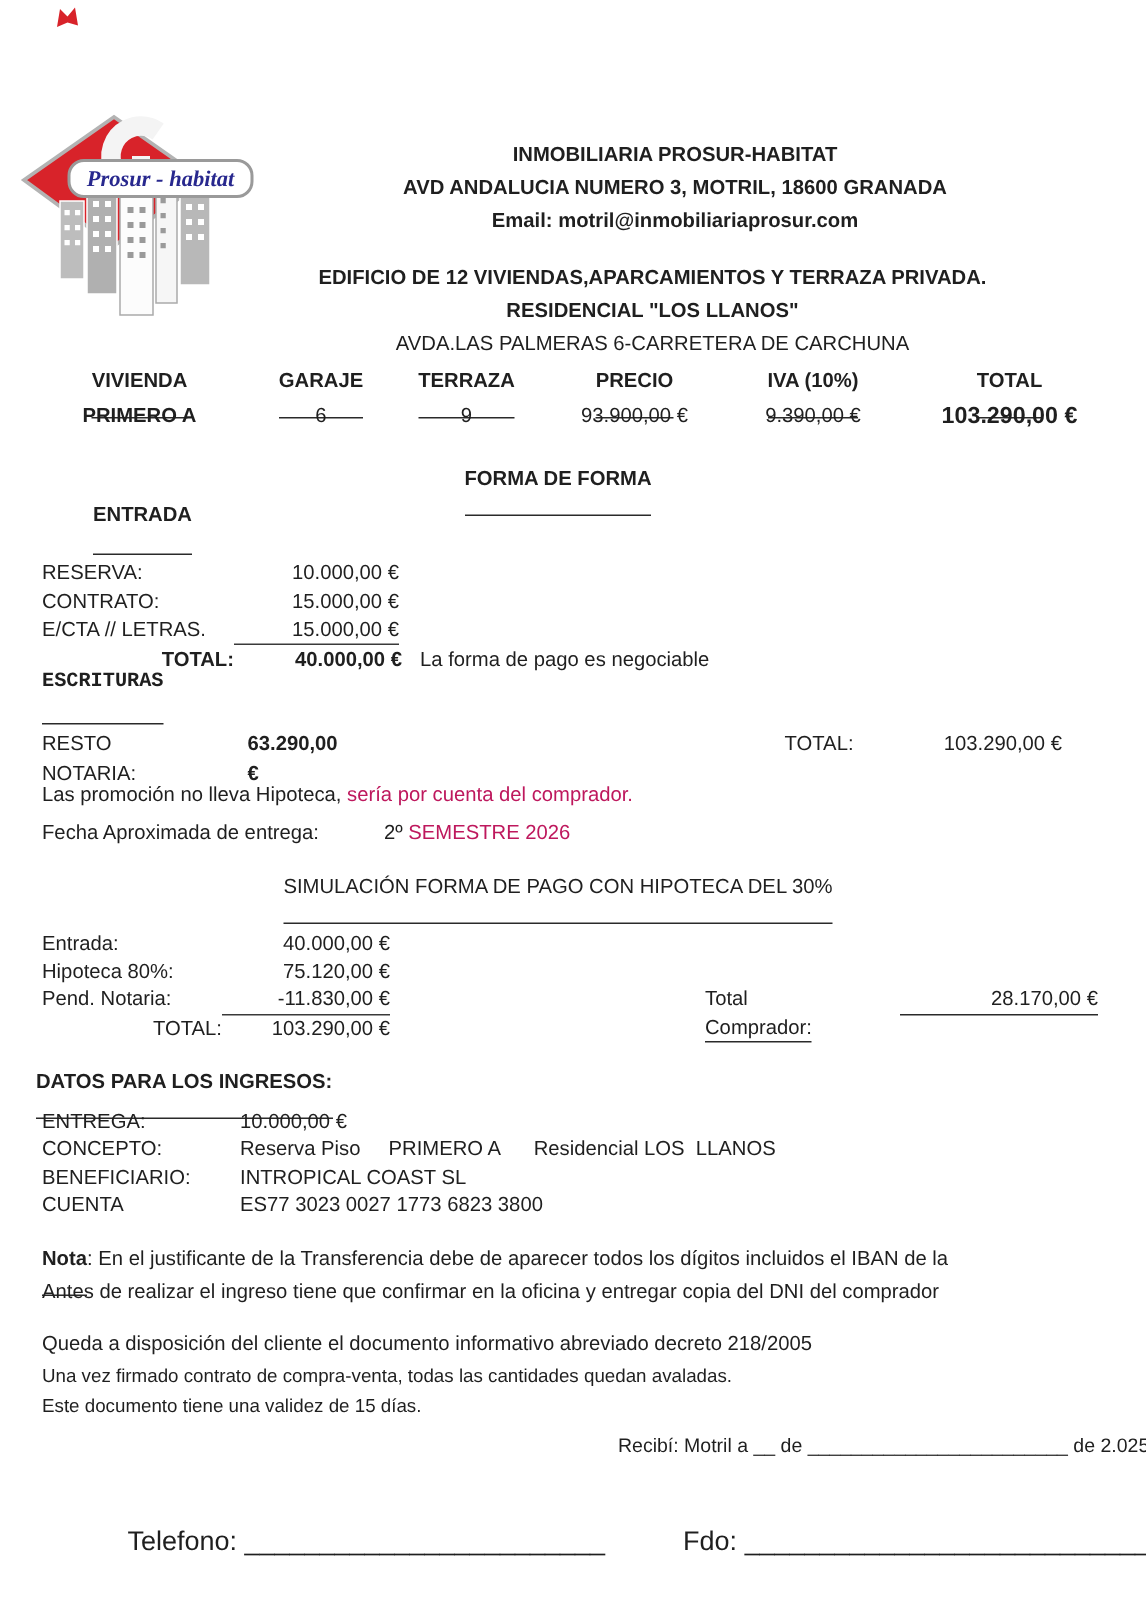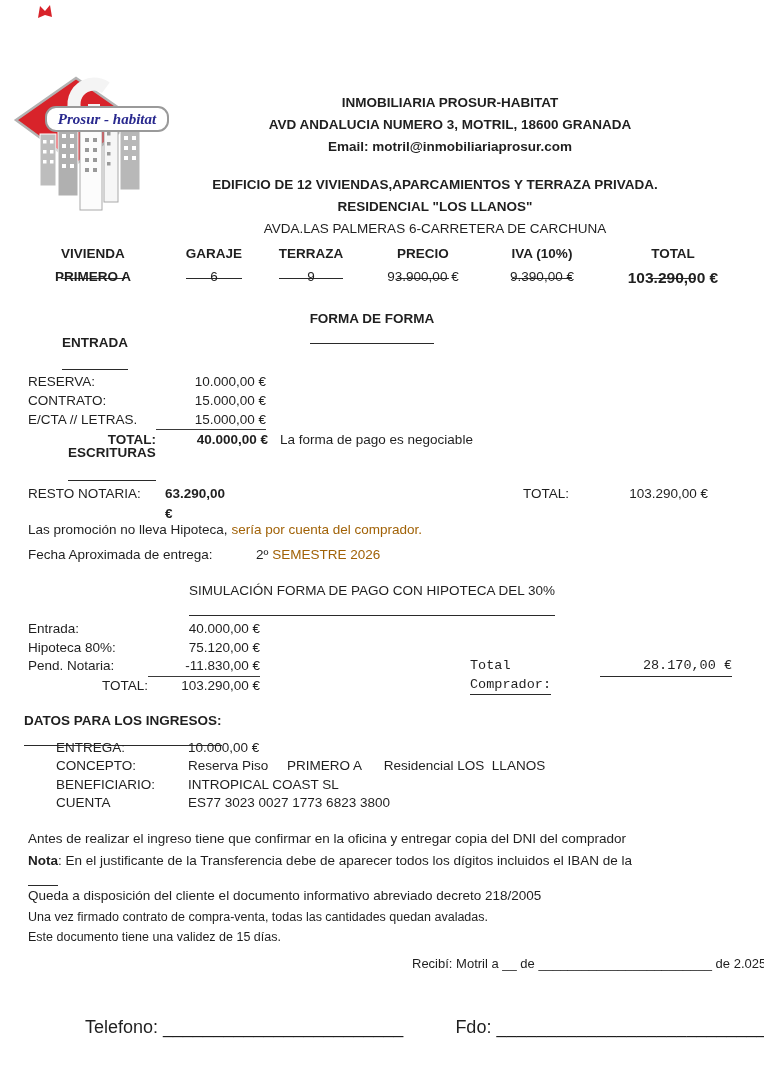--- a/index.html
+++ b/index.html
@@ -1,21 +1,21 @@
 <!DOCTYPE html>
 <html><head>
 <meta charset="utf-8">
 <style>
   html,body{margin:0;padding:0;background:#fff;}
   .page{position:relative;width:764px;height:1080px;background:#ffffff;overflow:hidden;
         font-family:"Liberation Sans","DejaVu Sans",sans-serif;color:#1f1f1f;font-size:13.5px;}
   .abs{position:absolute;}
   .b{font-weight:bold;}
   .u{border-bottom:1.6px solid #2a2a2a;padding-bottom:17px;}
-  .faded{color:#a16207;}
+  .faded{color:#be185d;}
   .small{font-size:12.5px;}
 
   .corner-mark{position:absolute;left:36px;top:4px;}
 
   .logo{left:12px;top:74px;width:180px;height:148px;}
 
   .hdr{left:230px;top:92px;width:440px;text-align:center;font-weight:bold;line-height:22px;}
   .proj{left:90px;top:174px;width:690px;text-align:center;line-height:22px;}
 
   .ptable{left:18px;top:246px;width:728px;display:grid;
@@ -27,44 +27,44 @@
   .block-entrada{left:28px;top:333px;line-height:19px;}
   .block-entrada .sec-title{margin-left:34px;margin-bottom:2px;display:inline-block;}
   .row{display:flex;}
   .lbl{width:128px;}
   .amt{width:110px;text-align:right;}
   .amt.sum-line{border-bottom:1.8px solid #3a3a3a;}
   .lbl.tot{text-align:right;font-weight:bold;padding-right:2px;}
   .note-after{margin-left:12px;}
 
   .block-escr{left:28px;top:443px;line-height:20px;}
-  .block-escr .sec-title{margin-left:40px;display:inline-block;margin-bottom:3px;}
+  .block-escr .sec-title{display:inline-block;margin-bottom:3px;font-family:Liberation Mono, monospace;}
   .esc-row{position:relative;height:20px;}
   .esc-row .e-lbl{position:absolute;left:0;}
   .esc-row .e-val{position:absolute;left:137px;font-weight:bold;}
   .esc-row .e-tlbl{position:absolute;left:495px;}
   .esc-row .e-tval{position:absolute;left:580px;width:100px;text-align:right;}
 
   .block-hipo{left:28px;top:517px;line-height:25px;}
   .fecha-lbl{display:inline-block;width:228px;}
 
   .sim-title{left:0;top:583px;width:744px;text-align:center;}
 
   .block-sim{left:28px;top:620px;line-height:18.5px;}
   .block-sim .lbl{width:120px;}
   .block-sim .amt{width:112px;}
   .block-sim .lbl.tot2{text-align:right;font-weight:normal;}
   .comp-row{position:relative;}
   .comp-lbl{position:absolute;left:442px;top:0;}
   .comp-val{position:absolute;left:572px;top:0;width:132px;text-align:right;}
-  .u2{border-bottom:1.4px solid #2a2a2a;font-family:Liberation Mono, monospace;}
+  .u2{border-bottom:1.4px solid #2a2a2a;}
 
   .block-ing{left:24px;top:712px;line-height:18.5px;}
   .block-ing .rows{margin-top:8px;margin-left:4px;}
-  .block-ing .lbl{width:132px;margin-left:28px;}
+  .block-ing .lbl{width:132px;}
   .val{white-space:pre;}
 
   .block-nota{left:28px;top:828px;line-height:22px;}
   .block-foot{left:28px;top:886px;line-height:20.5px;}
   .recibi{left:412px;top:956px;white-space:nowrap;font-size:13px;}
   .contact{left:85px;top:1017px;white-space:nowrap;font-size:18px;}
   .contact .gap{display:inline-block;width:42px;}
 </style>
 </head>
 <body>
@@ -244,24 +244,24 @@
         <span class="val">INTROPICAL COAST SL</span>
       </div>
       <div class="row">
         <span class="lbl">CUENTA</span>
         <span class="val">ES77 3023 0027 1773 6823 3800</span>
       </div>
     </div>
   </div>
 
   <div class="abs block-nota">
-    <div>Antes de realizar el ingreso tiene que confirmar en la oficina y entregar copia del DNI del comprador</div>
     <div>
       <span class="b u">Nota</span><span>: En el justificante de la Transferencia debe de aparecer todos los dígitos incluidos el IBAN de la</span>
     </div>
+    <div>Antes de realizar el ingreso tiene que confirmar en la oficina y entregar copia del DNI del comprador</div>
   </div>
 
   <div class="abs block-foot">
     <div>Queda a disposición del cliente el documento informativo abreviado decreto 218/2005</div>
     <div class="small">Una vez firmado contrato de compra-venta, todas las cantidades quedan avaladas.</div>
     <div class="small">Este documento tiene una validez de 15 días.</div>
   </div>
 
   <div class="abs recibi">Recibí: Motril a __ de ________________________ de 2.025</div>
 

